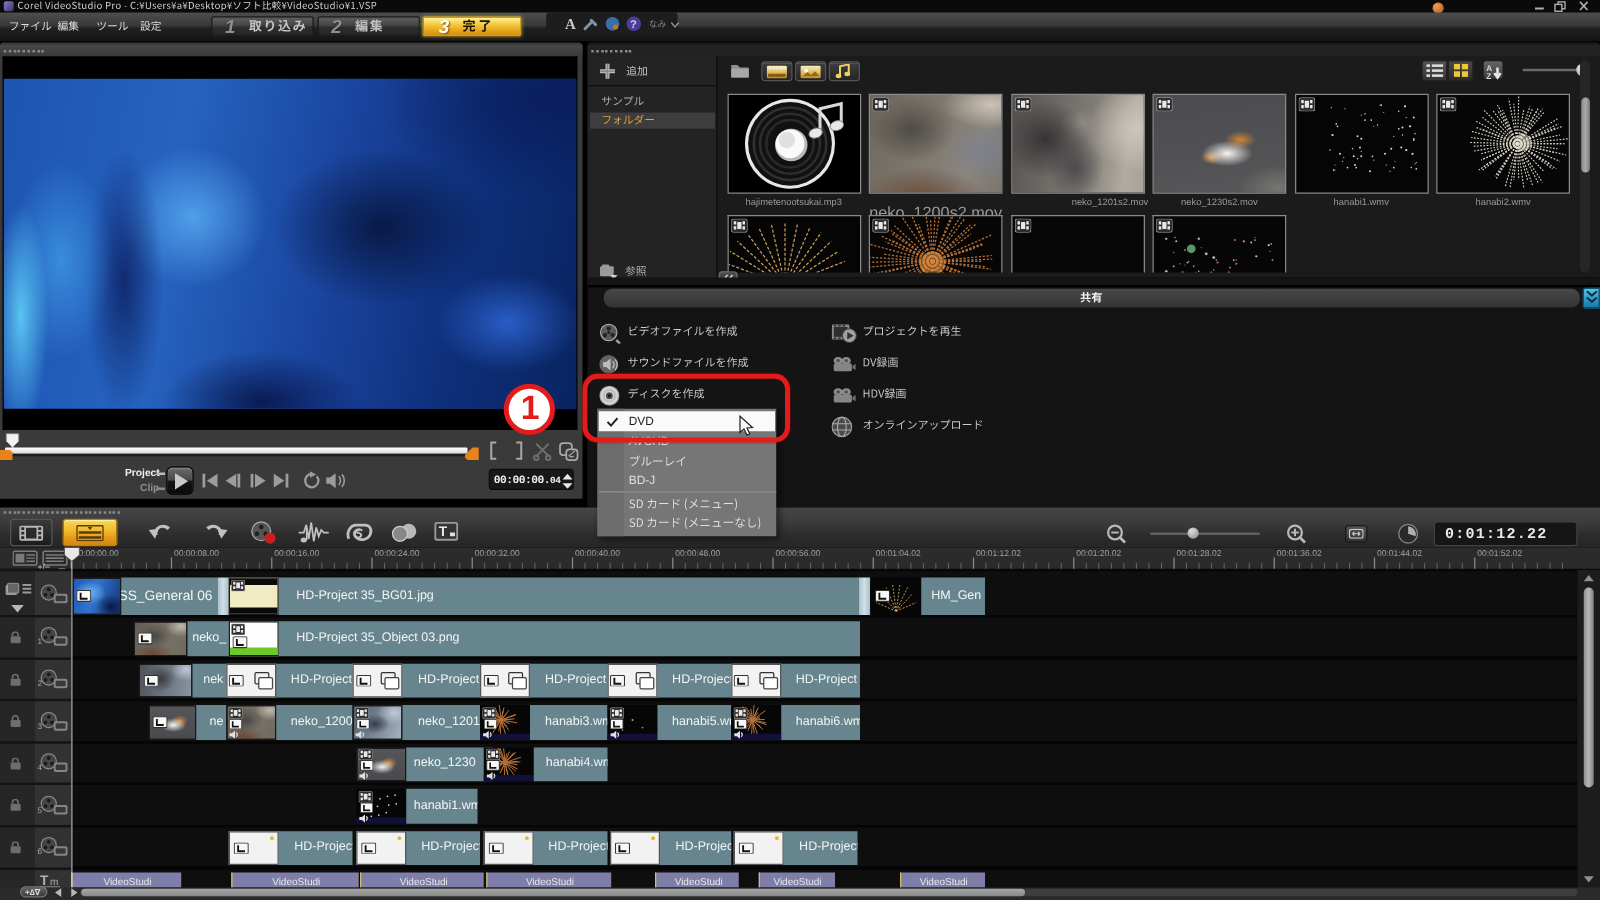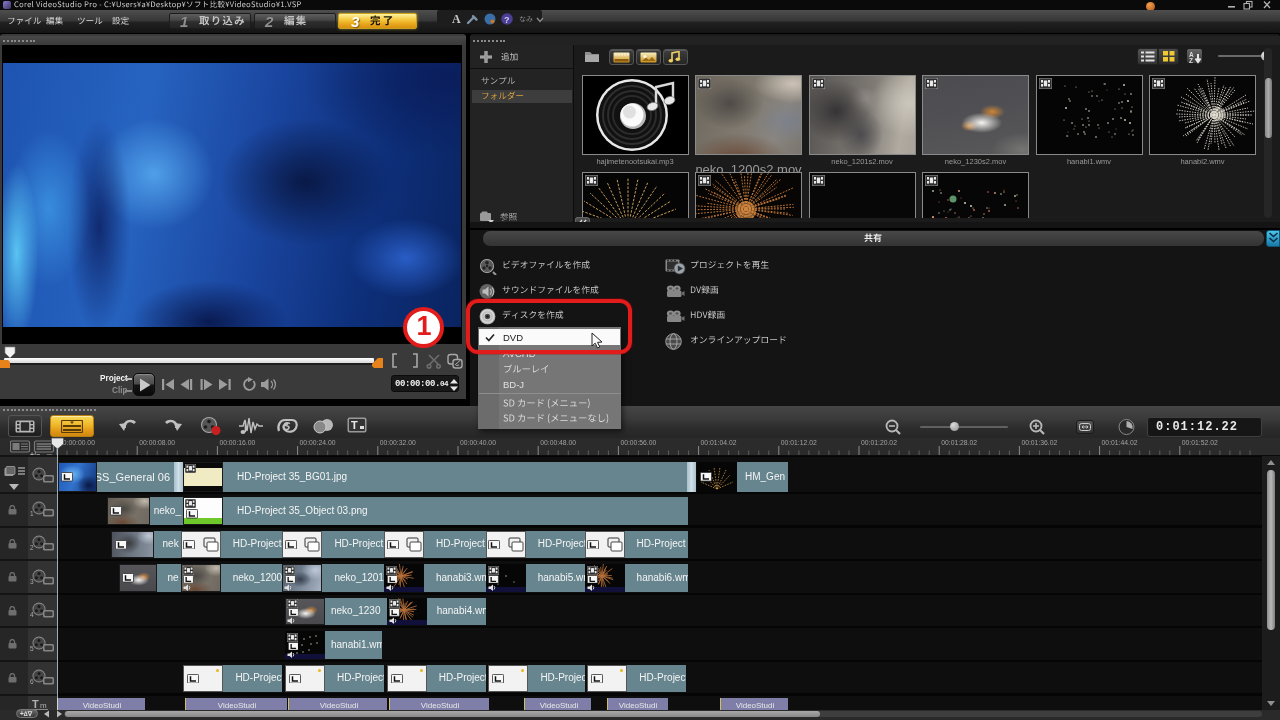--- a/index.html
+++ b/index.html
@@ -426,21 +426,21 @@
     <g fill="#e8e8e8">
       <rect x="2" y="2" width="2" height="2.6"></rect>
       <rect x="2" y="6" width="2" height="2.6"></rect>
       <rect x="9" y="2" width="2" height="2.6"></rect>
       <rect x="9" y="6" width="2" height="2.6"></rect>
       <rect x="4.8" y="2.6" width="3.4" height="5.6" rx="0.5"></rect>
     </g>
   </svg>
 <div class="tx" style="left:635.0px;top:157px;font-size:7.5px;color:#9a9a9a;transform:translateX(-50%)">hajimetenootsukai.mp3</div>
 <div class="tx" style="left:748.5px;top:162px;font-size:13px;color:#9a9a9a;transform:translateX(-50%)">neko_1200s2.mov</div>
-<div class="tx" style="left:862.0px;top:157px;font-size:7.5px;color:#9a9a9a;transform:translateX(-50%)">neko_1201s2.mov</div>
+<div class="tx" style="left:888px;top:157px;font-size:7.5px;color:#9a9a9a;transform:translateX(-50%)">neko_1201s2.mov</div>
 <div class="tx" style="left:975.5px;top:157px;font-size:7.5px;color:#9a9a9a;transform:translateX(-50%)">neko_1230s2.mov</div>
 <div class="tx" style="left:1089.0px;top:157px;font-size:7.5px;color:#9a9a9a;transform:translateX(-50%)">hanabi1.wmv</div>
 <div class="tx" style="left:1202.5px;top:157px;font-size:7.5px;color:#9a9a9a;transform:translateX(-50%)">hanabi2.wmv</div>
 <div class="ab" style="left:581.5px;top:172px;width:107px;height:46px;background:#050505;border:1px solid #8a8a8a;border-bottom:none;overflow:hidden">
     <svg style="position:absolute;left:0;top:0" width="107" height="70">
       <line x1="45" y1="55" x2="96" y2="46" stroke="#c89c58" stroke-width="1" stroke-dasharray="2.5,1.4"></line>
       <line x1="45" y1="55" x2="93" y2="36" stroke="#c89c58" stroke-width="1" stroke-dasharray="2.5,1.4"></line>
       <line x1="45" y1="55" x2="88" y2="28" stroke="#c89c58" stroke-width="1" stroke-dasharray="2.5,1.4"></line>
       <line x1="45" y1="55" x2="82" y2="20" stroke="#c89c58" stroke-width="1" stroke-dasharray="2.5,1.4"></line>
       <line x1="45" y1="55" x2="74" y2="13" stroke="#c89c58" stroke-width="1" stroke-dasharray="2.5,1.4"></line>

